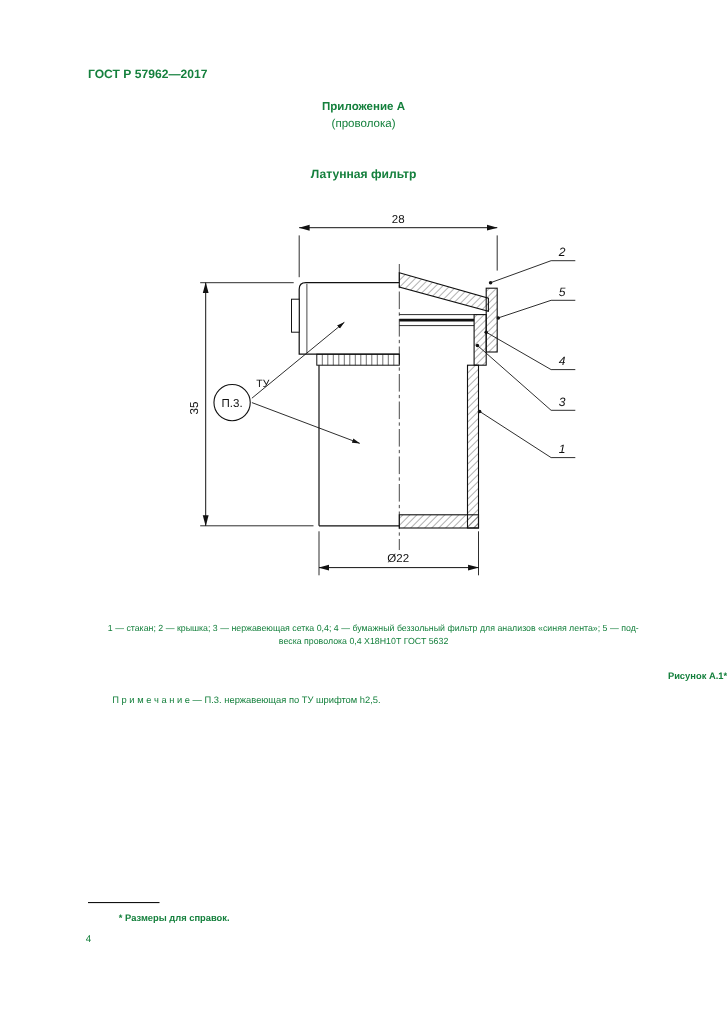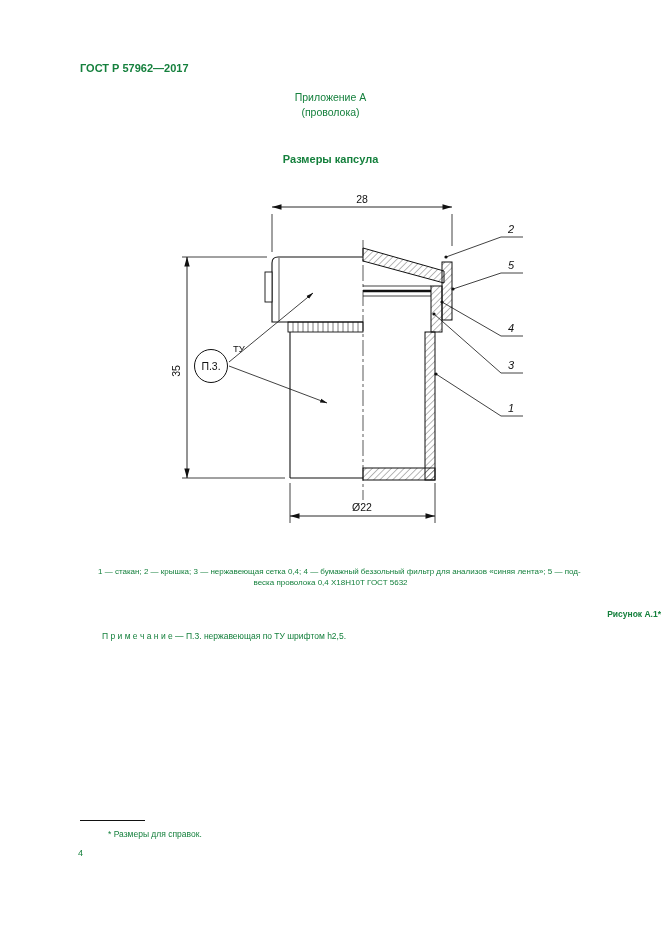--- a/index.html
+++ b/index.html
@@ -8,49 +8,49 @@
     position:relative;
     width:661px; height:936px;
     background:#ffffff;
     font-family:"Liberation Sans", sans-serif;
     color:#15803d;
     overflow:hidden;
   }
   .abs { position:absolute; }
   .doc-header { left:80px; top:62px; font-size:11px; font-weight:bold; }
   .appendix { left:0; top:90px; width:100%; text-align:center; font-size:10.5px; line-height:15px; }
-  .appendix .t { font-weight:normal; }
+  .appendix .t { font-weight:bold; }
   .fig-heading { left:0; top:153px; width:100%; text-align:center; font-size:11px; font-weight:bold; }
   .drawing { left:0; top:185px; width:661px; height:365px; }
   .legend { left:78px; top:566px; width:510px; font-size:8px; line-height:11px; white-space:nowrap;margin-left:20px; }
   .legend2 { left:0; top:578px; width:100%; text-align:center; font-size:8px; }
   .fig-label { left:0; top:609px; width:100%; text-align:right; font-size:8.5px;font-weight:bold; }
   .note { left:80px; top:631px; width:500px; font-size:8.5px; padding-left:22px; }
   .footnote-rule { left:80px; top:820px; width:65px; border-top:1px solid #111; height:0; }
-  .footnote { left:80px; top:829px; width:400px; font-size:8.5px; padding-left:28px; }
+  .footnote { left:80px; top:829px; width:400px; font-size:8.5px; padding-left:28px;font-weight:bold; }
   .page-num { left:78px; top:848px; font-size:9px; }
   svg text { font-family:"Liberation Sans", sans-serif; fill:#111; }
   .dim-txt { font-size:10.5px; }
   .callout-num { font-size:11px; font-style:italic; }
   .mark-txt { font-size:10.5px; }
   .tu-txt { font-size:9.5px; }
 </style>
 </head>
 <body>
 
 <div class="page">
 
   <div class="abs doc-header">ГОСТ Р 57962—2017</div>
 
   <div class="abs appendix">
     <div class="t">Приложение А</div>
     <div>(проволока)</div>
   </div>
 
-  <div class="abs fig-heading">Размеры капсула</div>
+  <div class="abs fig-heading">Латунная фильтр</div>
 
   <svg class="abs drawing" viewBox="0 185 661 365">
     <defs>
       <marker id="arrow" viewBox="0 0 10 6" refX="9.6" refY="3" markerWidth="11" markerHeight="7" orient="auto-start-reverse">
         <path d="M10,3 L0,0.3 L0,5.7 Z" fill="#111"></path>
       </marker>
       <marker id="arrow-s" viewBox="0 0 10 6" refX="9.6" refY="3" markerWidth="9" markerHeight="6" orient="auto-start-reverse">
         <path d="M10,3 L0,0.3 L0,5.7 Z" fill="#111"></path>
       </marker>
       <pattern id="hatch" patternUnits="userSpaceOnUse" width="4.5" height="4.5" patternTransform="rotate(45)">

